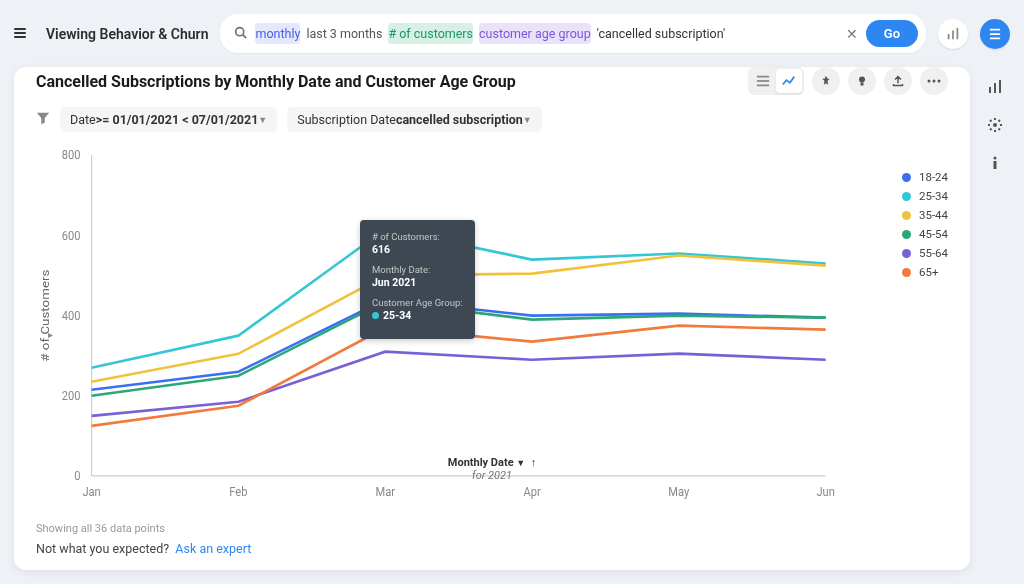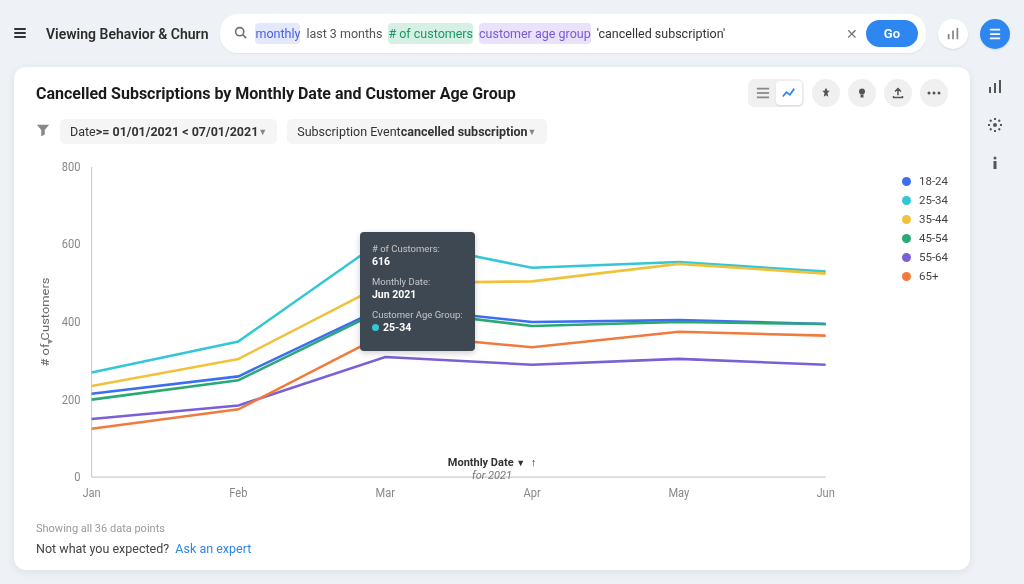--- a/index.html
+++ b/index.html
@@ -15,40 +15,40 @@
 .pill-blue { background:#e3e8fd; color:#4a5fe0; }
 .pill-green { background:#d7f0e5; color:#189a66; }
 .pill-purple { background:#eae2fb; color:#7a58d6; }
 .pill-plain { color:#555; }
 .search-text { font-size:12.5px; color:#333; }
 .clear-x { margin-left:auto; color:#777; font-size:14px; padding:0 8px; cursor:pointer; }
 .go-btn { background:#2e86f0; color:#fff; border:none; border-radius:15px; font-size:13px; font-weight:600; padding:6px 18px; cursor:pointer; }
 .circ-btn { width:30px; height:30px; border-radius:50%; background:#fff; display:flex; align-items:center; justify-content:center; box-shadow:0 1px 2px rgba(0,0,0,.1); cursor:pointer; color:#555; }
 .circ-btn.blue { background:#2e86f0; color:#fff; }
 .content-row { display:flex; flex:1; gap:0; }
-.card { flex:1; background:#fff; border-radius:12px; box-shadow:0 2px 8px rgba(0,0,0,.08); padding:12px 22px 14px; display:flex; flex-direction:column; position:relative; overflow:hidden; }
+.card { flex:1; background:#fff; border-radius:12px; box-shadow:0 2px 8px rgba(0,0,0,.08); padding:0 22px 14px; display:flex; flex-direction:column; position:relative; overflow:hidden; }
 .right-rail { width:40px; display:flex; flex-direction:column; align-items:center; gap:18px; padding-top:12px; padding-left:10px; }
 .rail-icon { color:#555; cursor:pointer; font-size:17px; }
 .card-head { display:flex; align-items:center; justify-content:space-between; margin-bottom:12px; }
 .card-title { font-weight:700; font-size:16px; color:#1a1a1a; }
 .tool-group { display:flex; align-items:center; gap:8px; }
 .tool-pair { display:flex; background:#f0f0f0; border-radius:6px; padding:2px; }
 .tool-pair div { width:26px; height:24px; display:flex; align-items:center; justify-content:center; cursor:pointer; color:#666; }
 .tool-pair div.active { background:#fff; border-radius:4px; box-shadow:0 1px 2px rgba(0,0,0,.1); color:#2e86f0; }
 .tool-btn { width:28px; height:28px; border-radius:50%; background:#f0f0f0; display:flex; align-items:center; justify-content:center; cursor:pointer; color:#555; font-size:13px; }
 .filter-row { display:flex; align-items:center; gap:10px; margin-bottom:10px; }
 .filter-icon { color:#888; }
 .filter-chip { background:#f5f5f5; padding:5px 10px; border-radius:5px; font-size:12.5px; color:#333; display:flex; align-items:center; }
 .filter-chip .caret { color:#888; font-size:9px; }
 .bold { font-weight:700; }
 .chart-wrap { flex:1; position:relative; }
 svg.plot { width:100%; height:100%; }
 .axis-label { font-size:10px; fill:#888; }
 .y-title { font-size:10px; fill:#666; }
-.legend { position:absolute; right:0; top:20px; }
+.legend { position:absolute; right:0; top:28px; }
 .legend-item { display:flex; align-items:center; gap:8px; font-size:11.5px; color:#444; margin-bottom:5px; }
 .legend-dot { width:9px; height:9px; border-radius:50%; }
 .tooltip-box { position:absolute; background:#3e4852; color:#fff; padding:10px 12px; border-radius:4px; font-size:10.5px; line-height:1.4; box-shadow:0 2px 6px rgba(0,0,0,.2); }
 .tooltip-box .lbl { color:#c5c5c5; font-size:9.5px; }
 .tooltip-box .val { font-weight:700; margin-bottom:5px; }
 .tooltip-box .tdot { display:inline-block; width:7px; height:7px; border-radius:50%; margin-right:4px; }
 .bottom-row { display:flex; align-items:center; justify-content:space-between; margin-top:6px; }
 .showing { font-size:11px; color:#999; }
 .xaxis-title { position:absolute; bottom:34px; left:50%; transform:translateX(-50%); text-align:center; font-size:11px; color:#333; }
 .xaxis-title .dd { font-weight:700; }
@@ -151,21 +151,21 @@
       <div class="filter-row">
         <span class="filter-icon"><svg width="14" height="14" viewBox="0 0 16 16" fill="#888">
               <path d="M1 2h14l-5 6v5l-4 2V8z"></path>
             </svg></span>
         <div class="filter-chip">
           <span>Date </span>
             <span class="bold">&gt;= 01/01/2021 &lt; 07/01/2021</span>
             <span class="caret">▼</span>
         </div>
         <div class="filter-chip">
-          <span>Subscription Event </span>
+          <span>Subscription Date </span>
             <span class="bold">cancelled subscription</span>
             <span class="caret">▼</span>
         </div>
       </div>
 
       <div class="chart-wrap">
         <span class="expand-arrow">▸</span>
         <svg class="plot" id="plot" viewBox="0 0 820 280" preserveAspectRatio="none">
             <text x="40" y="253" text-anchor="end" class="axis-label">0</text>
             <text x="40" y="193" text-anchor="end" class="axis-label">200</text>

